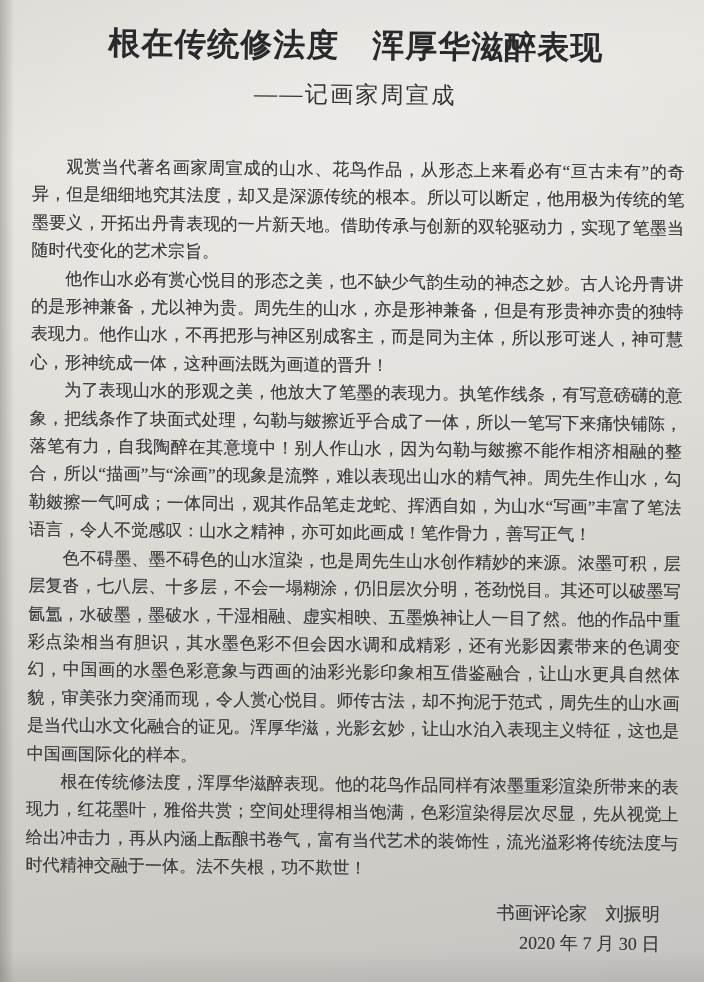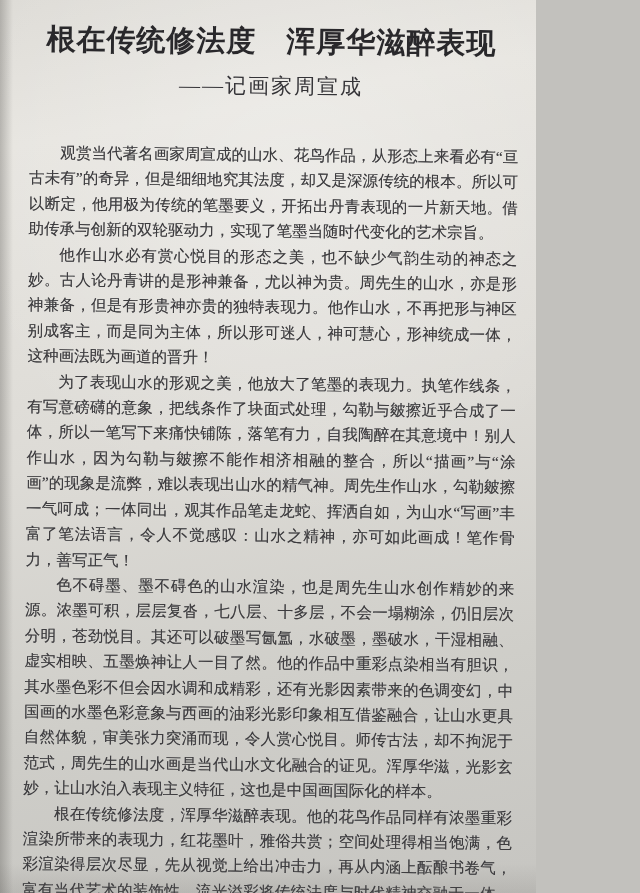--- a/index.html
+++ b/index.html
@@ -4,21 +4,21 @@
 <style>
   html, body {
     margin: 0; padding: 0;
     width: 640px; height: 893px;
     overflow: hidden;
   }
   body { background: #c2c1bd; }
 
   .paper {
     position: relative;
-    width: 536px; height: 893px;
+    width: 640px; height: 893px;
     overflow: hidden;
     background:
       radial-gradient(90% 55% at 55% 20%, rgba(255,255,255,0.28) 0%, rgba(255,255,255,0) 70%),
       linear-gradient(170deg, #dedcd7 0%, #e7e5e0 15%, #dddbd6 48%, #cfcec9 75%, #c6c5c1 100%);
   }
   
   .paper::before {
     content: ""; position: absolute; left: 0; top: 0; bottom: 0; width: 13px;
     background: linear-gradient(90deg, rgba(80,78,74,0.32), rgba(80,78,74,0));
     pointer-events: none;

